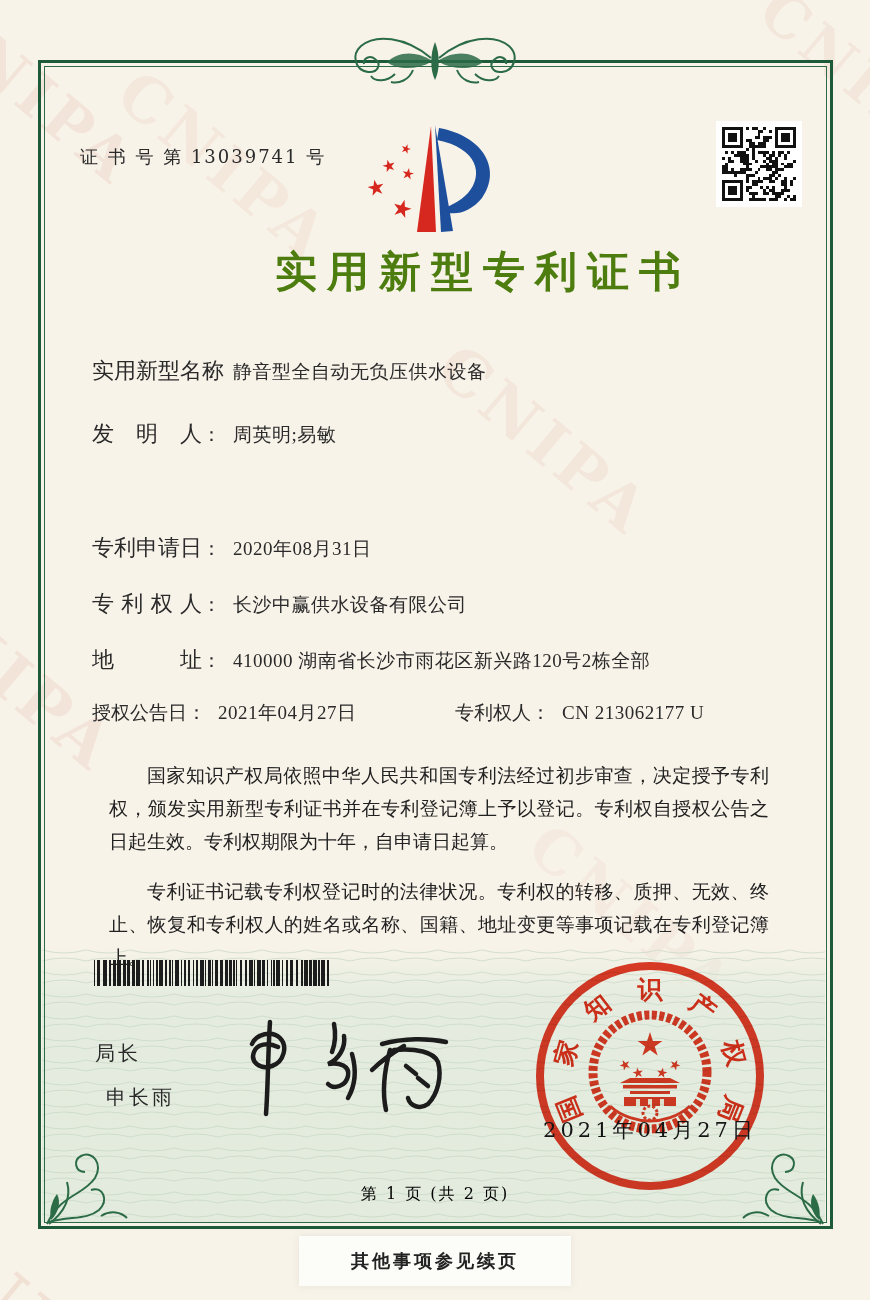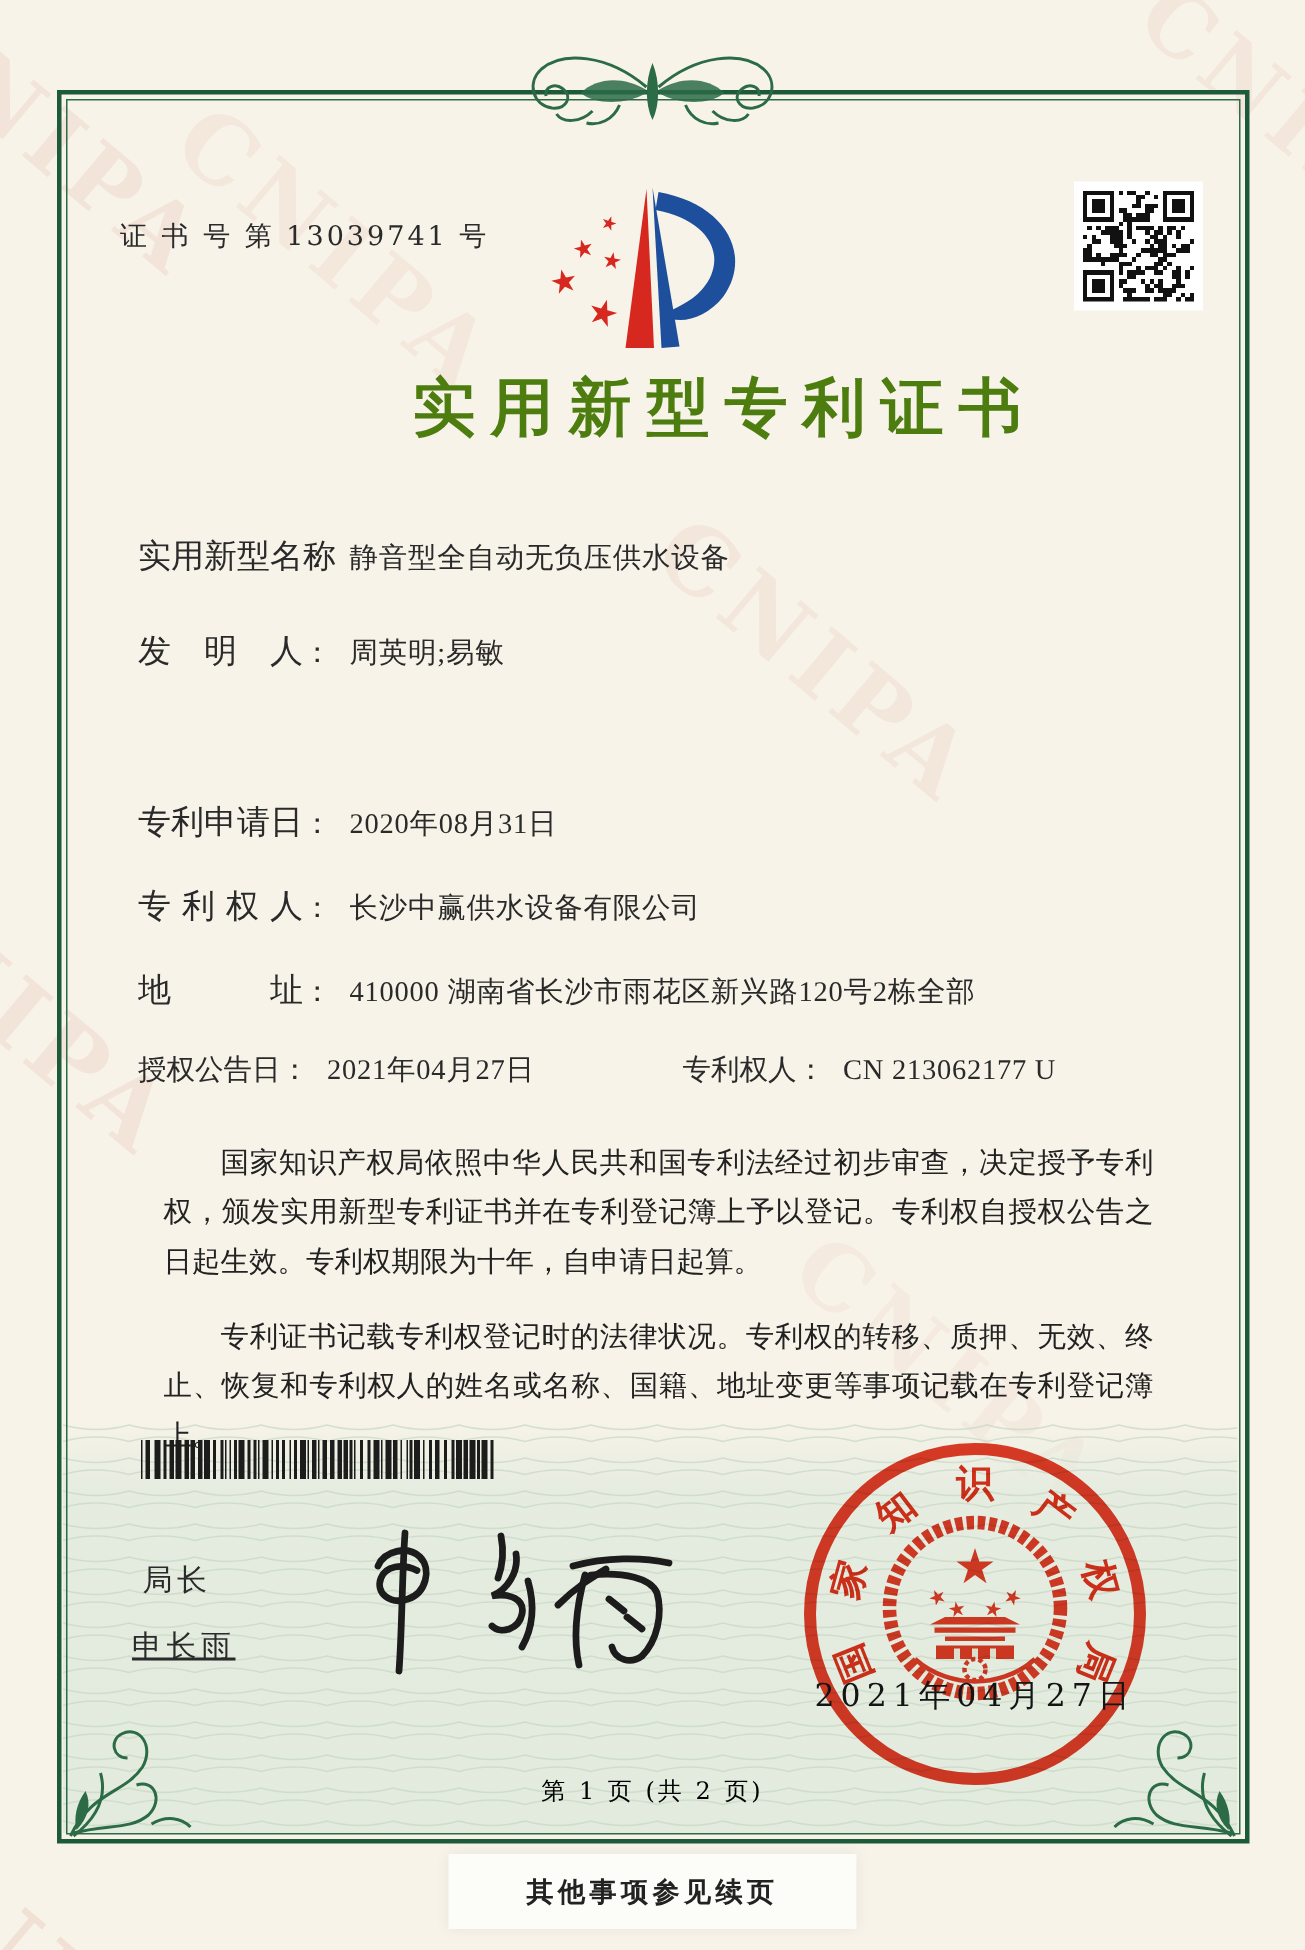--- a/index.html
+++ b/index.html
@@ -33,21 +33,21 @@
   .flabel{display:inline-block;width:110px;text-align:justify;text-align-last:justify;font-size:22px;}
   .fcolon{margin-right:12px;}
   .fvalue{letter-spacing:.5px;font-family:Liberation Serif, serif;}
   .grant-right{position:absolute;left:363px;top:0;}
   .paras{position:absolute;left:92px;top:742px;width:694px;font-size:19px;line-height:33px;
          text-align:justify;color:#222;z-index:4;}
   .paras p{margin:17px;text-indent:2em;}
   
   .barcode{position:absolute;left:94px;top:960px;z-index:4;}
   .comm-role{position:absolute;left:95px;top:1040px;font-size:20px;letter-spacing:3px;z-index:4;}
-  .comm-name{position:absolute;left:88px;top:1084px;font-size:20px;letter-spacing:3px;z-index:4;text-decoration:underline;}
+  .comm-name{position:absolute;left:106px;top:1084px;font-size:20px;letter-spacing:3px;z-index:4;}
   .sig{position:absolute;left:232px;top:1010px;z-index:6;}
   .seal{position:absolute;left:530px;top:956px;width:240px;height:240px;z-index:5;
         mix-blend-mode:multiply;}
   .seal-ring-text span{position:absolute;font-size:25px;font-weight:700;color:#e2321c;
         font-family:"DejaVu Serif","Liberation Serif",serif;}
   .seal-date{position:absolute;left:524px;top:1116px;width:252px;text-align:center;font-size:21px;
         letter-spacing:4px;color:#141414;z-index:7;}
   .page-num{position:absolute;left:0;top:1184px;width:100%;text-align:center;font-size:16px;
         letter-spacing:2px;color:#000000;z-index:4;}
   .footer-box{position:absolute;left:299px;top:1236px;width:272px;height:50px;background:#fcfcf8;

